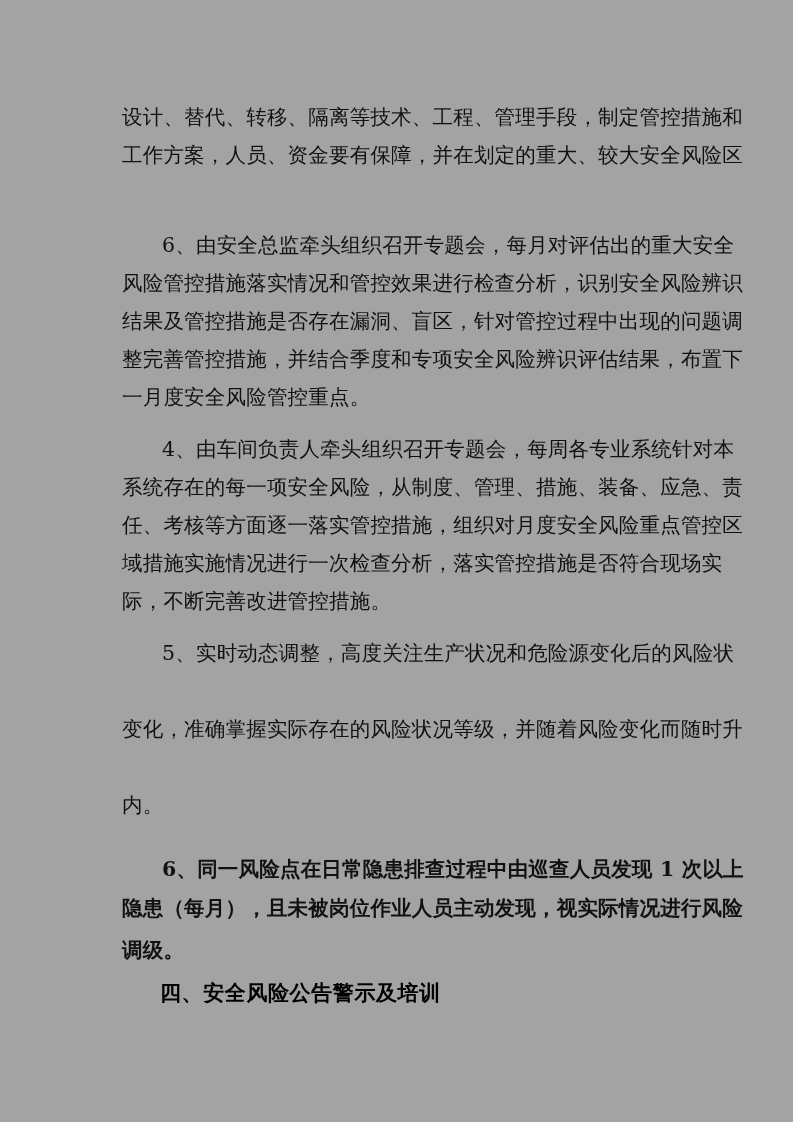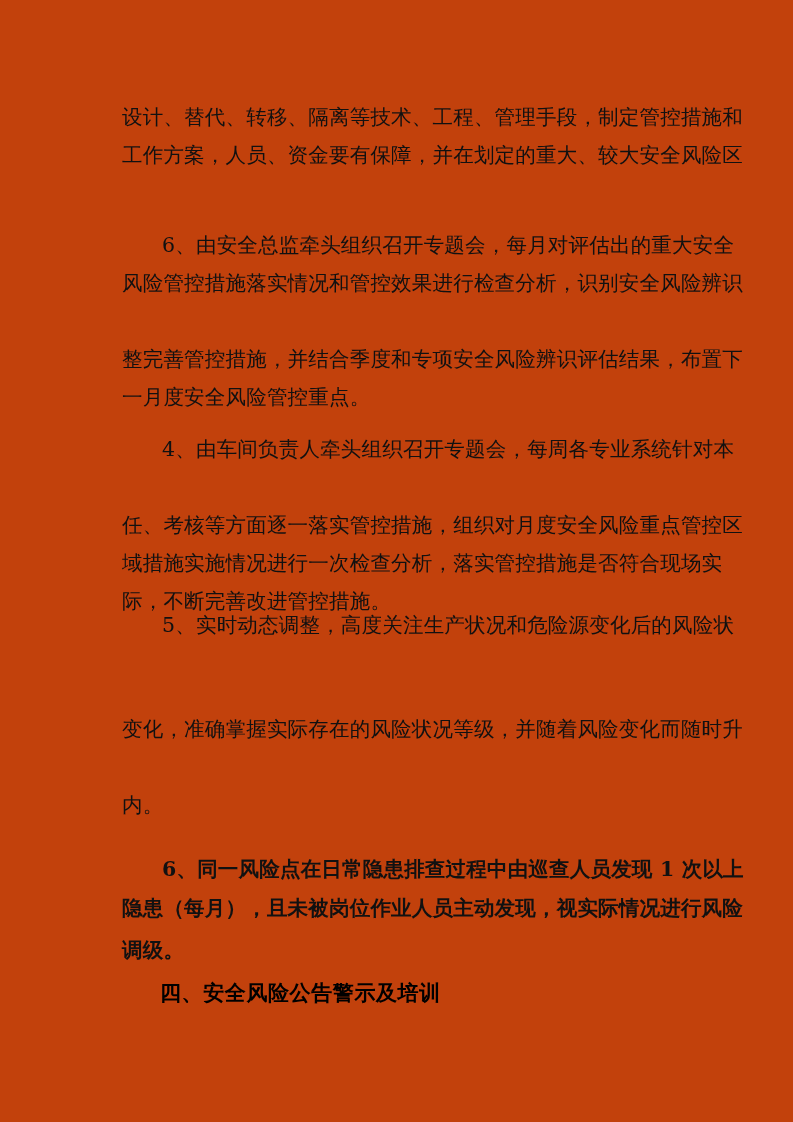--- a/index.html
+++ b/index.html
@@ -1,17 +1,17 @@
 <!DOCTYPE html>
 <html><head>
 <meta charset="utf-8">
 <style>
   html, body { margin: 0; padding: 0; background: #ffffff; }
   body { width: 793px; height: 1122px; position: relative; overflow: hidden; }
-  .page { position: absolute; left: 0; top: 0; width: 793px; height: 1122px; background: #c2410c; }
+  .page { position: absolute; left: 0; top: 0; width: 793px; height: 1122px; background: #a3a3a3; }
   .line {
     position: absolute;
     left: 122px;
     width: 552px;
     height: 26px;
     line-height: 26px;
     font-family: "DejaVu Serif", "Liberation Serif", serif;
     font-size: 20.5px;
     color: #111;
     white-space: nowrap;
@@ -38,29 +38,31 @@
 </head>
 <body>
 
 <div class="page">
 
   <div class="line" style="top:104px">设计、替代、转移、隔离等技术、工程、管理手段，制定管控措施和</div>
   <div class="line" style="top:142px">工作方案，人员、资金要有保障，并在划定的重大、较大安全风险区</div>
 
   <div class="line indent" style="top:232px">6、由安全总监牵头组织召开专题会，每月对评估出的重大安全</div>
   <div class="line" style="top:270px">风险管控措施落实情况和管控效果进行检查分析，识别安全风险辨识</div>
+  <div class="line" style="top:308px">结果及管控措施是否存在漏洞、盲区，针对管控过程中出现的问题调</div>
   <div class="line" style="top:346px">整完善管控措施，并结合季度和专项安全风险辨识评估结果，布置下</div>
   <div class="line last" style="top:384px">一月度安全风险管控重点。</div>
 
   <div class="line indent" style="top:436px">4、由车间负责人牵头组织召开专题会，每周各专业系统针对本</div>
+  <div class="line" style="top:474px">系统存在的每一项安全风险，从制度、管理、措施、装备、应急、责</div>
   <div class="line" style="top:512px">任、考核等方面逐一落实管控措施，组织对月度安全风险重点管控区</div>
   <div class="line" style="top:550px">域措施实施情况进行一次检查分析，落实管控措施是否符合现场实</div>
   <div class="line last" style="top:588px">际，不断完善改进管控措施。</div>
 
-  <div class="line indent" style="top:612px">5、实时动态调整，高度关注生产状况和危险源变化后的风险状</div>
+  <div class="line indent" style="top:640px">5、实时动态调整，高度关注生产状况和危险源变化后的风险状</div>
   <div class="line" style="top:716px">变化，准确掌握实际存在的风险状况等级，并随着风险变化而随时升</div>
   <div class="line last" style="top:792px">内。</div>
 
   <div class="line indent bold" style="top:856px">6、同一风险点在日常隐患排查过程中由巡查人员发现 1 次以上</div>
   <div class="line bold" style="top:895px">隐患（每月），且未被岗位作业人员主动发现，视实际情况进行风险</div>
   <div class="line last bold" style="top:937px">调级。</div>
 
   <div class="heading" style="top:979px">四、安全风险公告警示及培训</div>
 
 </div>

